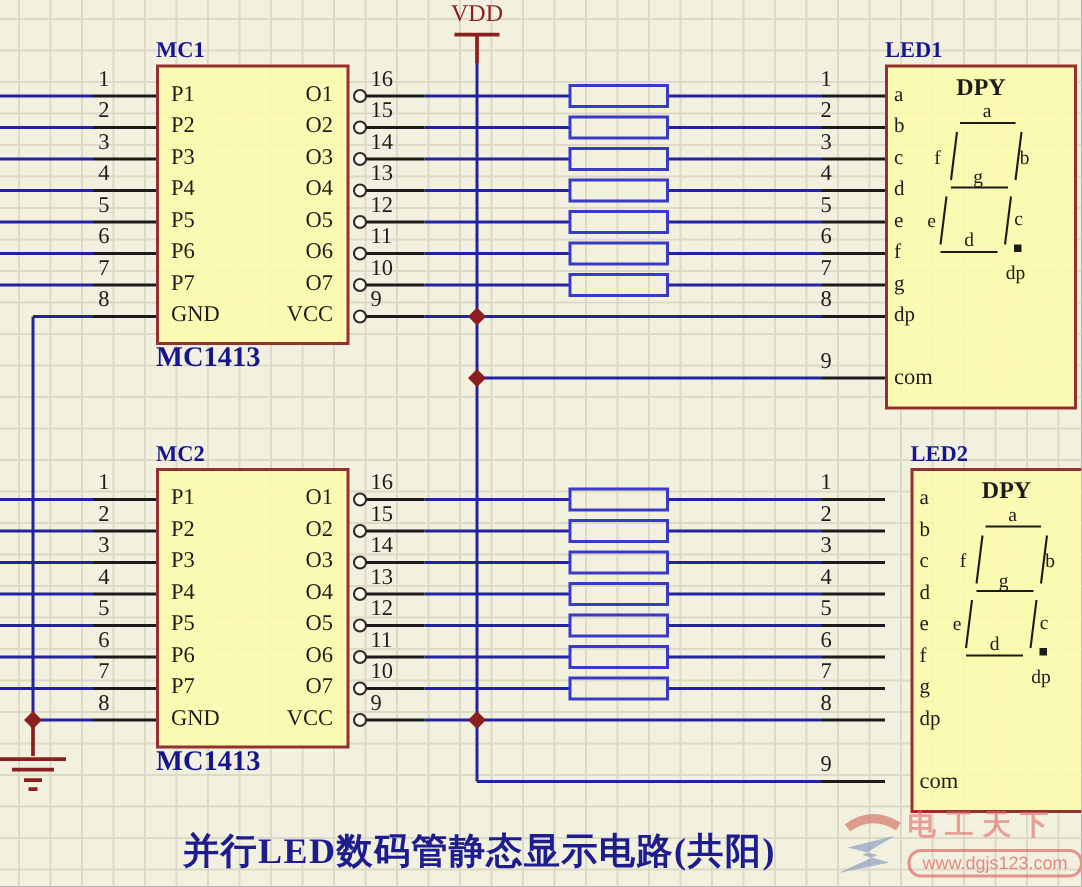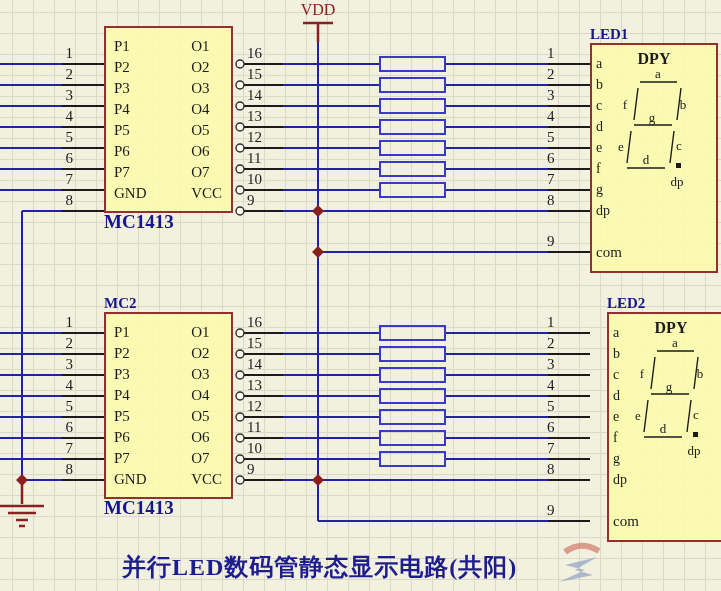--- a/index.html
+++ b/index.html
@@ -17,21 +17,21 @@
   
   .block{position:absolute;}
   .ref{height:17px;line-height:17px;font-size:15px;font-weight:bold;color:#16168c;}
   .part{height:17px;line-height:17px;font-size:19px;font-weight:bold;color:#16168c;}
   .body{position:relative;box-sizing:border-box;border:2px solid #943030;background:rgba(253,252,170,.85);}
   .ic .body{width:129px;height:187px;}
   .led .body{width:128px;height:230px;}
   .names{position:absolute;top:8px;font-size:15px;font-family:Liberation Serif, serif;}
   .names div{height:21px;line-height:21px;}
   .names.l{left:8px;}
-  .names.r{right:9px;}
+  .names.r{right:9px;text-align:right;}
   .letters{position:absolute;top:8px;left:4px;font-size:14px;}
   .letters div{height:21px;line-height:21px;}
   .compin{position:absolute;left:4px;top:197px;height:21px;line-height:21px;font-size:15px;}
   .dpy{position:absolute;top:5px;left:0;right:0;text-align:center;font-size:16px;font-weight:bold;}
   .seg7{position:absolute;left:0;top:0;}
   
   .numcol{position:absolute;font-size:15px;}
   .numcol div{height:21px;display:flex;align-items:flex-end;}
   .numcol.ra div{justify-content:flex-end;}
   .numone{position:absolute;height:21px;display:flex;align-items:flex-end;font-size:15px;}
@@ -96,20 +96,21 @@
     <path stroke="#8b2020" stroke-width="2.5" fill="none" d="
       M303 23H333M318 23V42
       M22 480V504M0 506H44M8 513H36M16 520H28M19 526H25"></path>
     <path fill="#8b1f1f" d="
       M318 205l6 6-6 6-6-6zM318 246l6 6-6 6-6-6zM318 474l6 6-6 6-6-6zM22 474l6 6-6 6-6-6z"></path>
   </svg>
 
   <div class="vdd">VDD</div>
 
   <div class="block ic" style="left:104px;top:26px;">
+    <div class="ref">MC1</div>
     <div class="body">
       <div class="names l">
 
       <div>P1</div>
           <div>P2</div>
           <div>P3</div>
           <div>P4</div>
           <div>P5</div>
           <div>P6</div>
           <div>P7</div>
@@ -309,15 +310,19 @@
     </div>
   <div class="numone" style="left:547px;top:498px;width:30px;">9</div>
 
   <div class="title">并行LED数码管静态显示电路(共阳)</div>
 
   <div class="wm">
     <svg width="52" height="52" viewBox="0 0 52 52">
       <path d="M14 15 Q30 3 48 14" stroke="#cc6655" stroke-width="6" fill="none"></path>
       <path d="M46 20 L14 28 L34 33 L8 45 L42 38 L24 33 Z" fill="#7e95c0"></path>
     </svg>
+    <div class="wm-col">
+      <div class="wm-brand">电工天下</div>
+      <div class="wm-url">www.dgjs123.com</div>
+    </div>
   </div>
 
 </div>
 
 </body></html>

